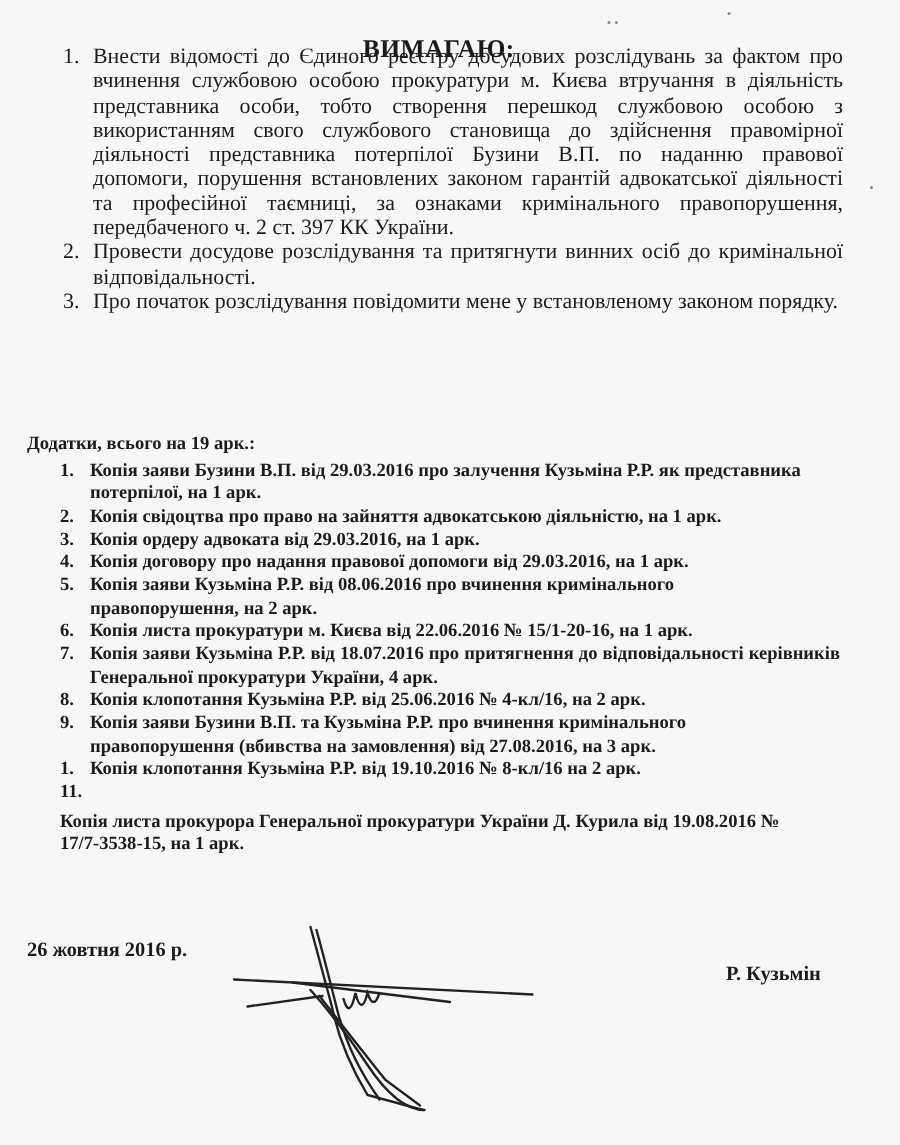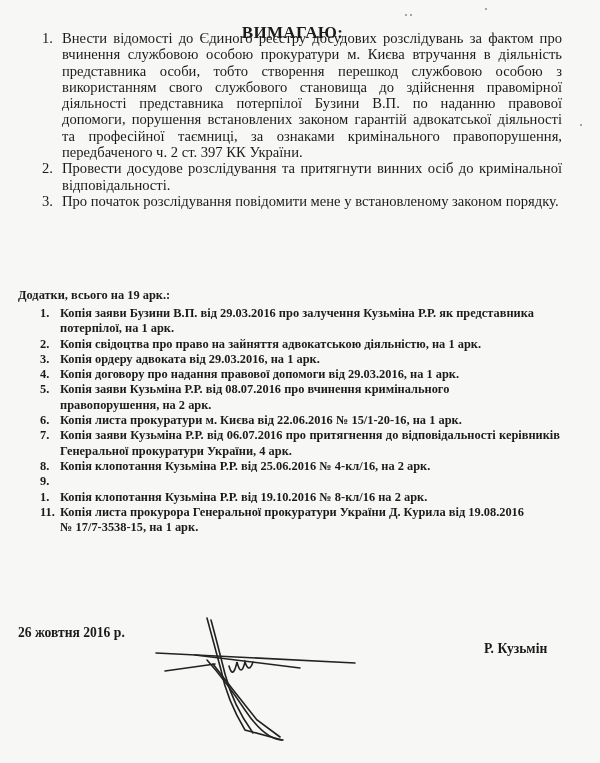--- a/index.html
+++ b/index.html
@@ -78,42 +78,43 @@
   <div class="annex-item">
     <span class="num">3.</span>
     <span class="txt">Копія ордеру адвоката від 29.03.2016, на 1 арк.</span>
   </div>
   <div class="annex-item">
     <span class="num">4.</span>
     <span class="txt">Копія договору про надання правової допомоги від 29.03.2016, на 1 арк.</span>
   </div>
   <div class="annex-item" style="padding-right:110px;">
     <span class="num">5.</span>
-    <span class="txt">Копія заяви Кузьміна Р.Р. від 08.07.2016 про вчинення кримінального правопорушення, на 2 арк.</span>
+    <span class="txt">Копія заяви Кузьміна Р.Р. від 08.06.2016 про вчинення кримінального правопорушення, на 2 арк.</span>
   </div>
   <div class="annex-item">
     <span class="num">6.</span>
     <span class="txt">Копія листа прокуратури м. Києва від 22.06.2016 № 15/1-20-16, на 1 арк.</span>
   </div>
   <div class="annex-item just">
     <span class="num">7.</span>
-    <span class="txt">Копія заяви Кузьміна Р.Р. від 06.07.2016 про притягнення до відповідальності керівників Генеральної прокуратури України, 4 арк.</span>
+    <span class="txt">Копія заяви Кузьміна Р.Р. від 18.07.2016 про притягнення до відповідальності керівників Генеральної прокуратури України, 4 арк.</span>
   </div>
   <div class="annex-item">
     <span class="num">8.</span>
     <span class="txt">Копія клопотання Кузьміна Р.Р. від 25.06.2016 № 4-кл/16, на 2 арк.</span>
   </div>
   <div class="annex-item" style="padding-right:80px;">
     <span class="num">9.</span>
+    <span class="txt">Копія заяви Бузини В.П. та Кузьміна Р.Р. про вчинення кримінального правопорушення (вбивства на замовлення) від 27.08.2016, на 3 арк.</span>
   </div>
   <div class="annex-item">
     <span class="num">1.</span>
     <span class="txt">Копія клопотання Кузьміна Р.Р. від 19.10.2016 № 8-кл/16 на 2 арк.</span>
   </div>
-  <div class="annex-item" style="padding-right:30px;">
+  <div class="annex-item" style="padding-right:30px;flex-direction:column;">
     <span class="num">11.</span>
     <span class="txt">Копія листа прокурора Генеральної прокуратури України Д. Курила від 19.08.2016 № 17/7-3538-15, на 1 арк.</span>
   </div>
 </div>
 
 <div class="date">26 жовтня 2016 р.</div>
 
 <svg class="signature" width="240" height="150" viewBox="0 0 240 150">
   <g fill="none" stroke="#222" stroke-width="1.6" stroke-linecap="round">
     <path d="M1 53 L200 63"></path>

